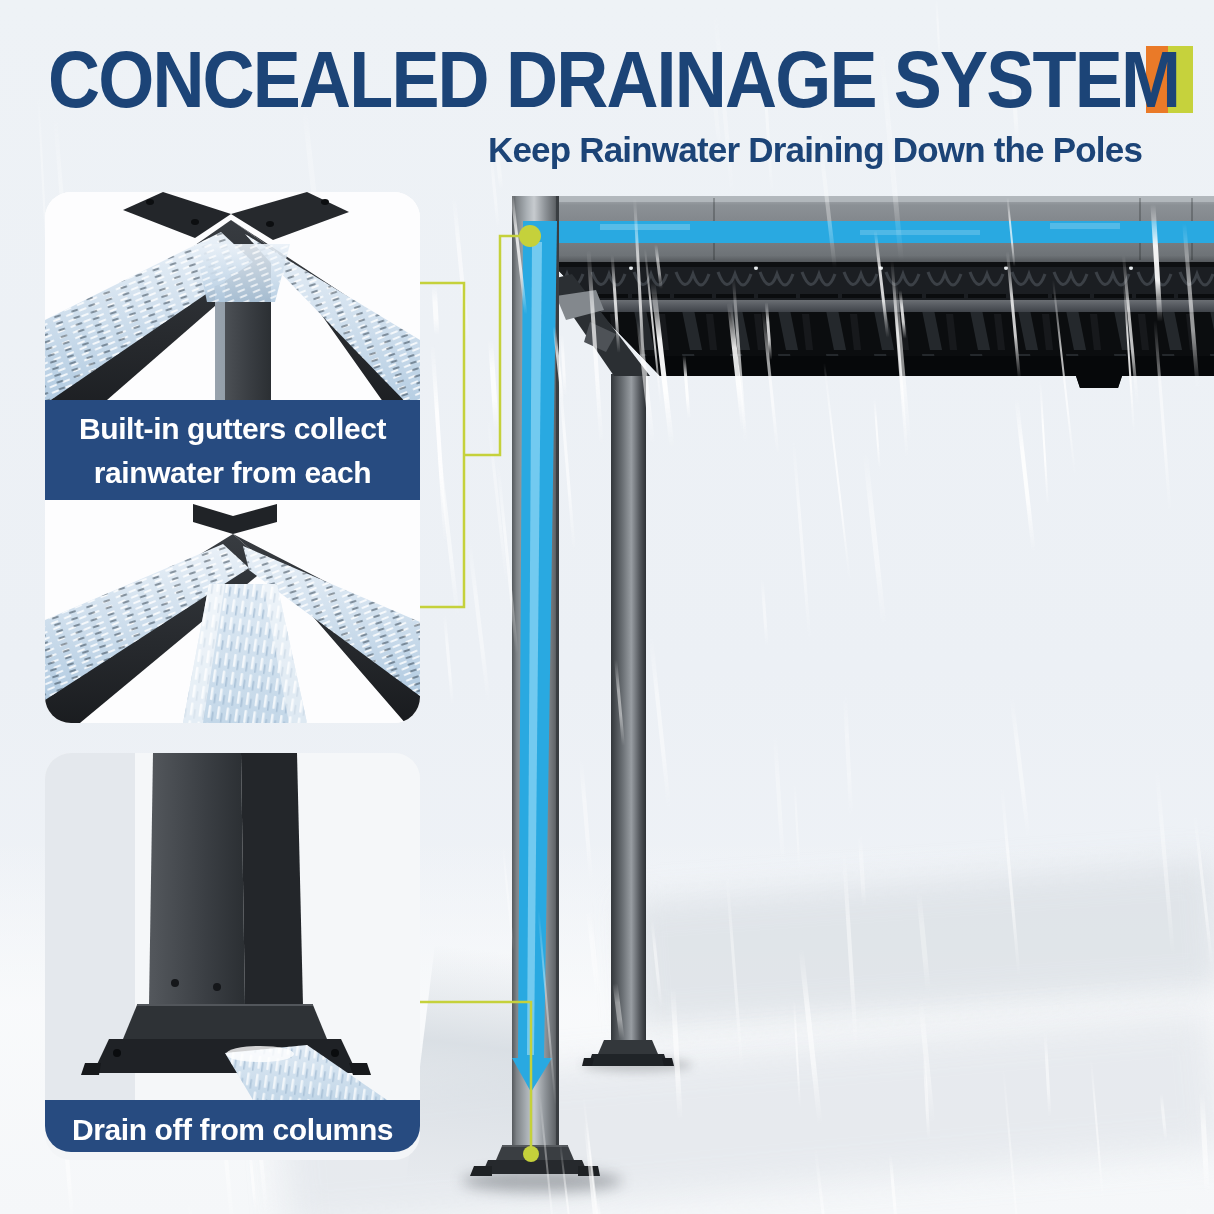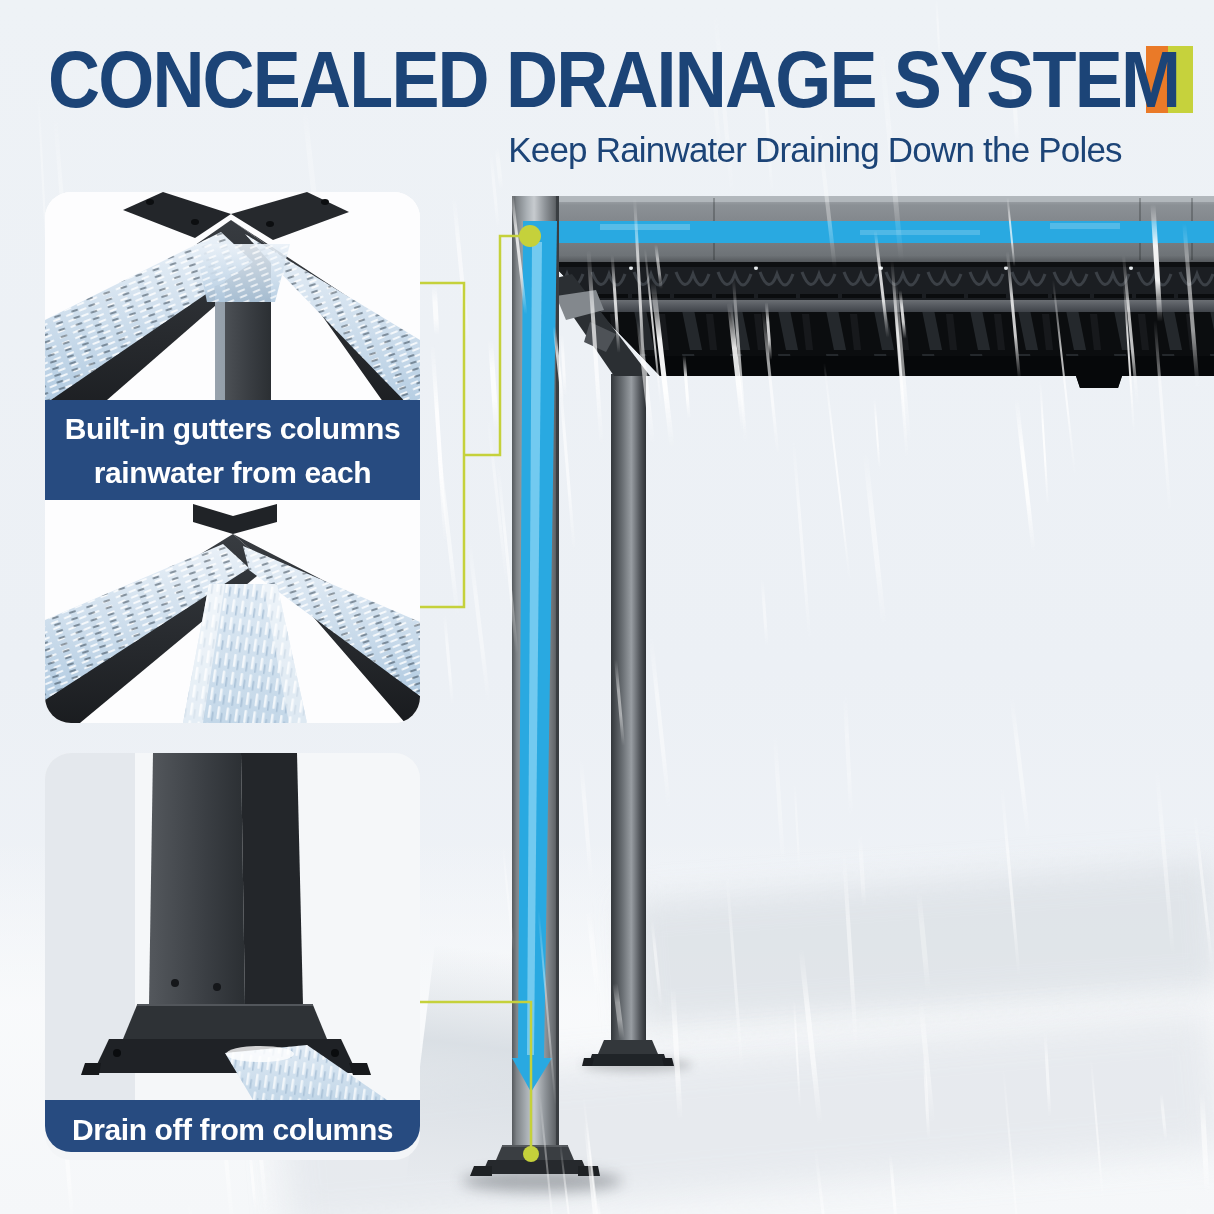--- a/index.html
+++ b/index.html
@@ -44,21 +44,21 @@
          border-radius:0 0 26px 26px;}
   
   .header{position:absolute;left:0;top:0;width:1054px;height:190px;z-index:6;}
   .accent-bar{position:absolute;top:46px;height:67px;}
   .bar-orange{left:1146px;width:22px;background:var(--accent_orange,#ea7a28);}
   .bar-green{left:1168px;width:25px;background:var(--accent_yellow_green,#c6d23c);}
   h1.title{position:absolute;left:48px;top:40px;margin:0;white-space:nowrap;
     font-size:80px;font-weight:800;letter-spacing:-2px;line-height:1;
     color:var(--title_navy,#1c4477);transform:scaleX(.90);transform-origin:left top;}
   .subtitle{position:absolute;left:470px;top:130px;width:690px;text-align:center;
-    font-size:35px;font-weight:400;letter-spacing:-.8px;color:var(--title_navy,#1d4679);}
+    font-size:35px;font-weight:700;letter-spacing:-.8px;color:var(--title_navy,#1d4679);}
 </style>
 </head>
 <body>
 
 <div class="canvas">
 
   <div class="floor"></div>
   <div class="gshadow g2"></div>
   <div class="gshadow g3"></div>
   <div class="gshadow g1"></div>
@@ -329,21 +329,21 @@
         <polygon points="0,128 176,40 208,70 0,212" fill="url(#pSpecks)" opacity=".8"></polygon>
         <polygon points="0,128 176,40 208,70 0,212" fill="url(#pFlecks)" opacity=".5"></polygon>
         <polygon points="200,42 375,148 375,225 225,70" fill="url(#gWater)"></polygon>
         <polygon points="200,42 375,148 375,225 225,70" fill="url(#pSpecks)" opacity=".8"></polygon>
         <polygon points="200,42 375,148 375,225 225,70" fill="url(#pFlecks)" opacity=".5"></polygon>
         <polygon points="150,52 245,52 230,110 162,110" fill="url(#gWater)" opacity=".9"></polygon>
         <polygon points="150,52 245,52 230,110 162,110" fill="url(#pSpecks)" opacity=".7"></polygon>
       </g>
     </svg>
     <div class="band band1">
-      <div>Built-in gutters columns</div>
+      <div>Built-in gutters collect</div>
       <div>rainwater from each shutter</div>
     </div>
     <svg class="photo" style="position:absolute;top:308px;left:0" width="375" height="223" viewBox="0 0 375 223">
       <rect width="375" height="223" fill="#fdfdfe"></rect>
       <polygon points="148,4 188,16 188,34 148,22" fill="#202327"></polygon>
       <polygon points="188,16 232,4 232,22 188,34" fill="#202327"></polygon>
       <polygon points="0,150 188,34 224,66 0,252" fill="url(#gBeam)"></polygon>
       <polygon points="188,34 375,130 375,240 224,66" fill="url(#gBeam)"></polygon>
       <g>
         <polygon points="0,120 178,44 204,68 0,200" fill="url(#gWater)"></polygon>

